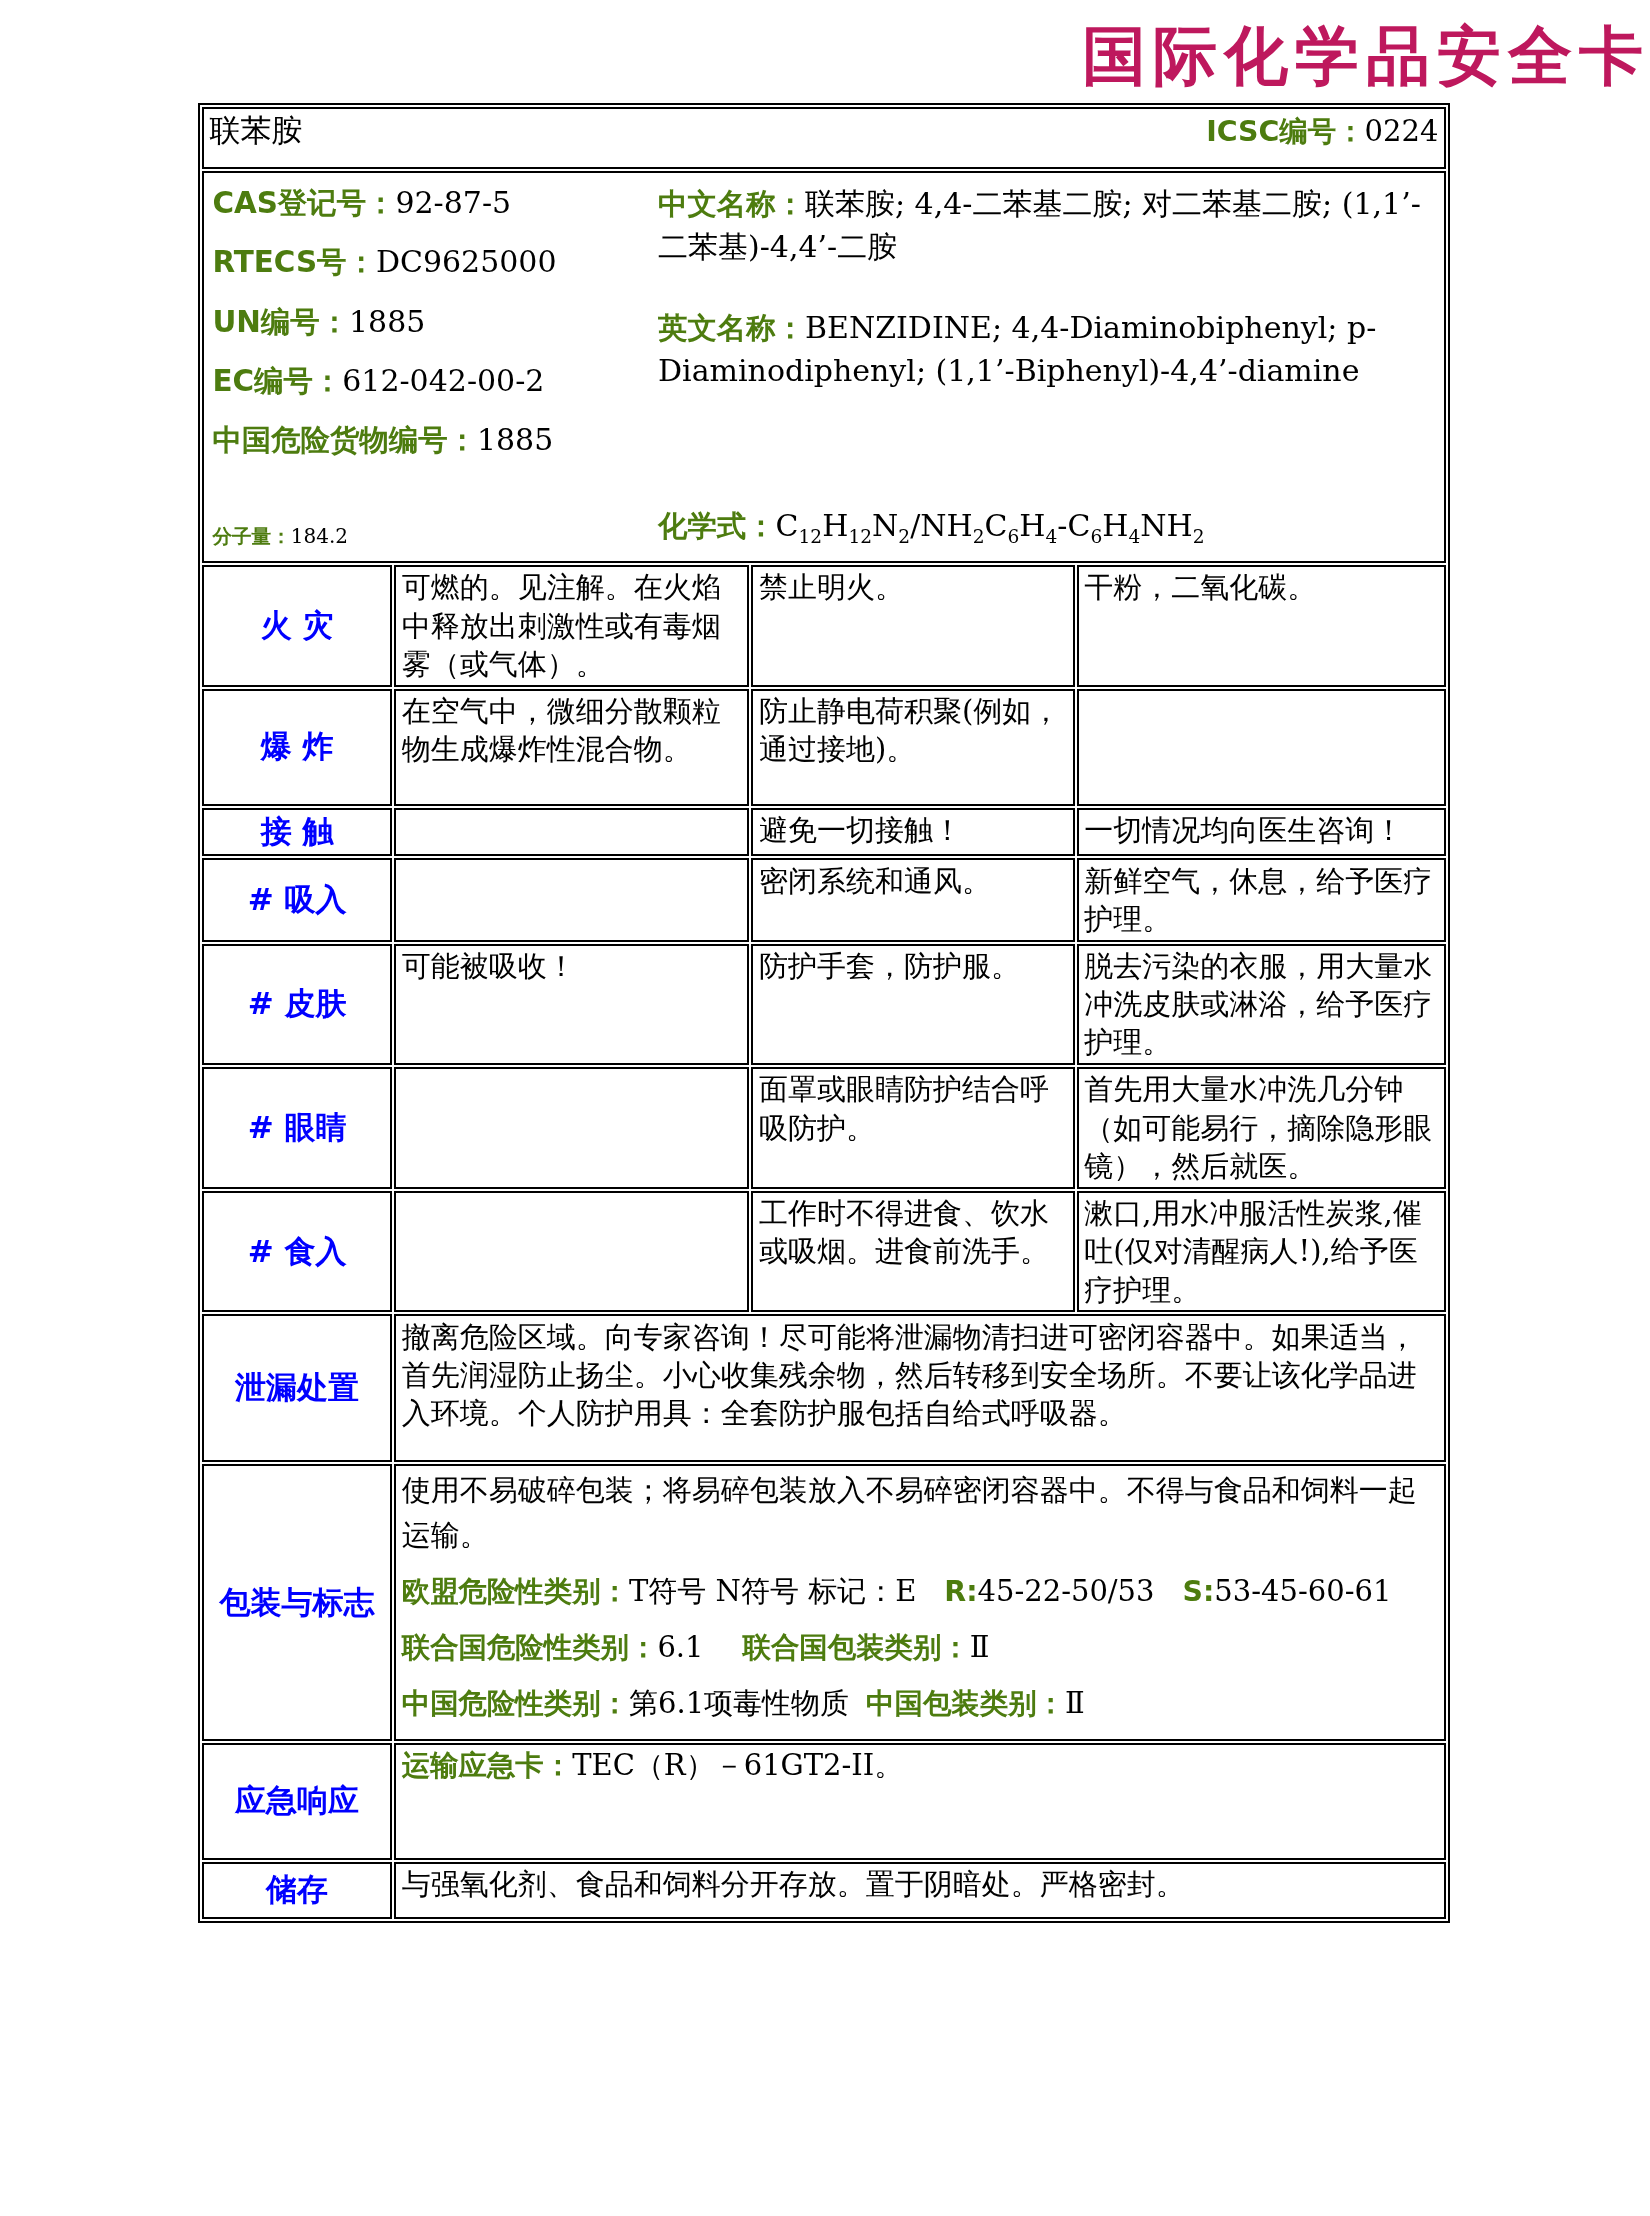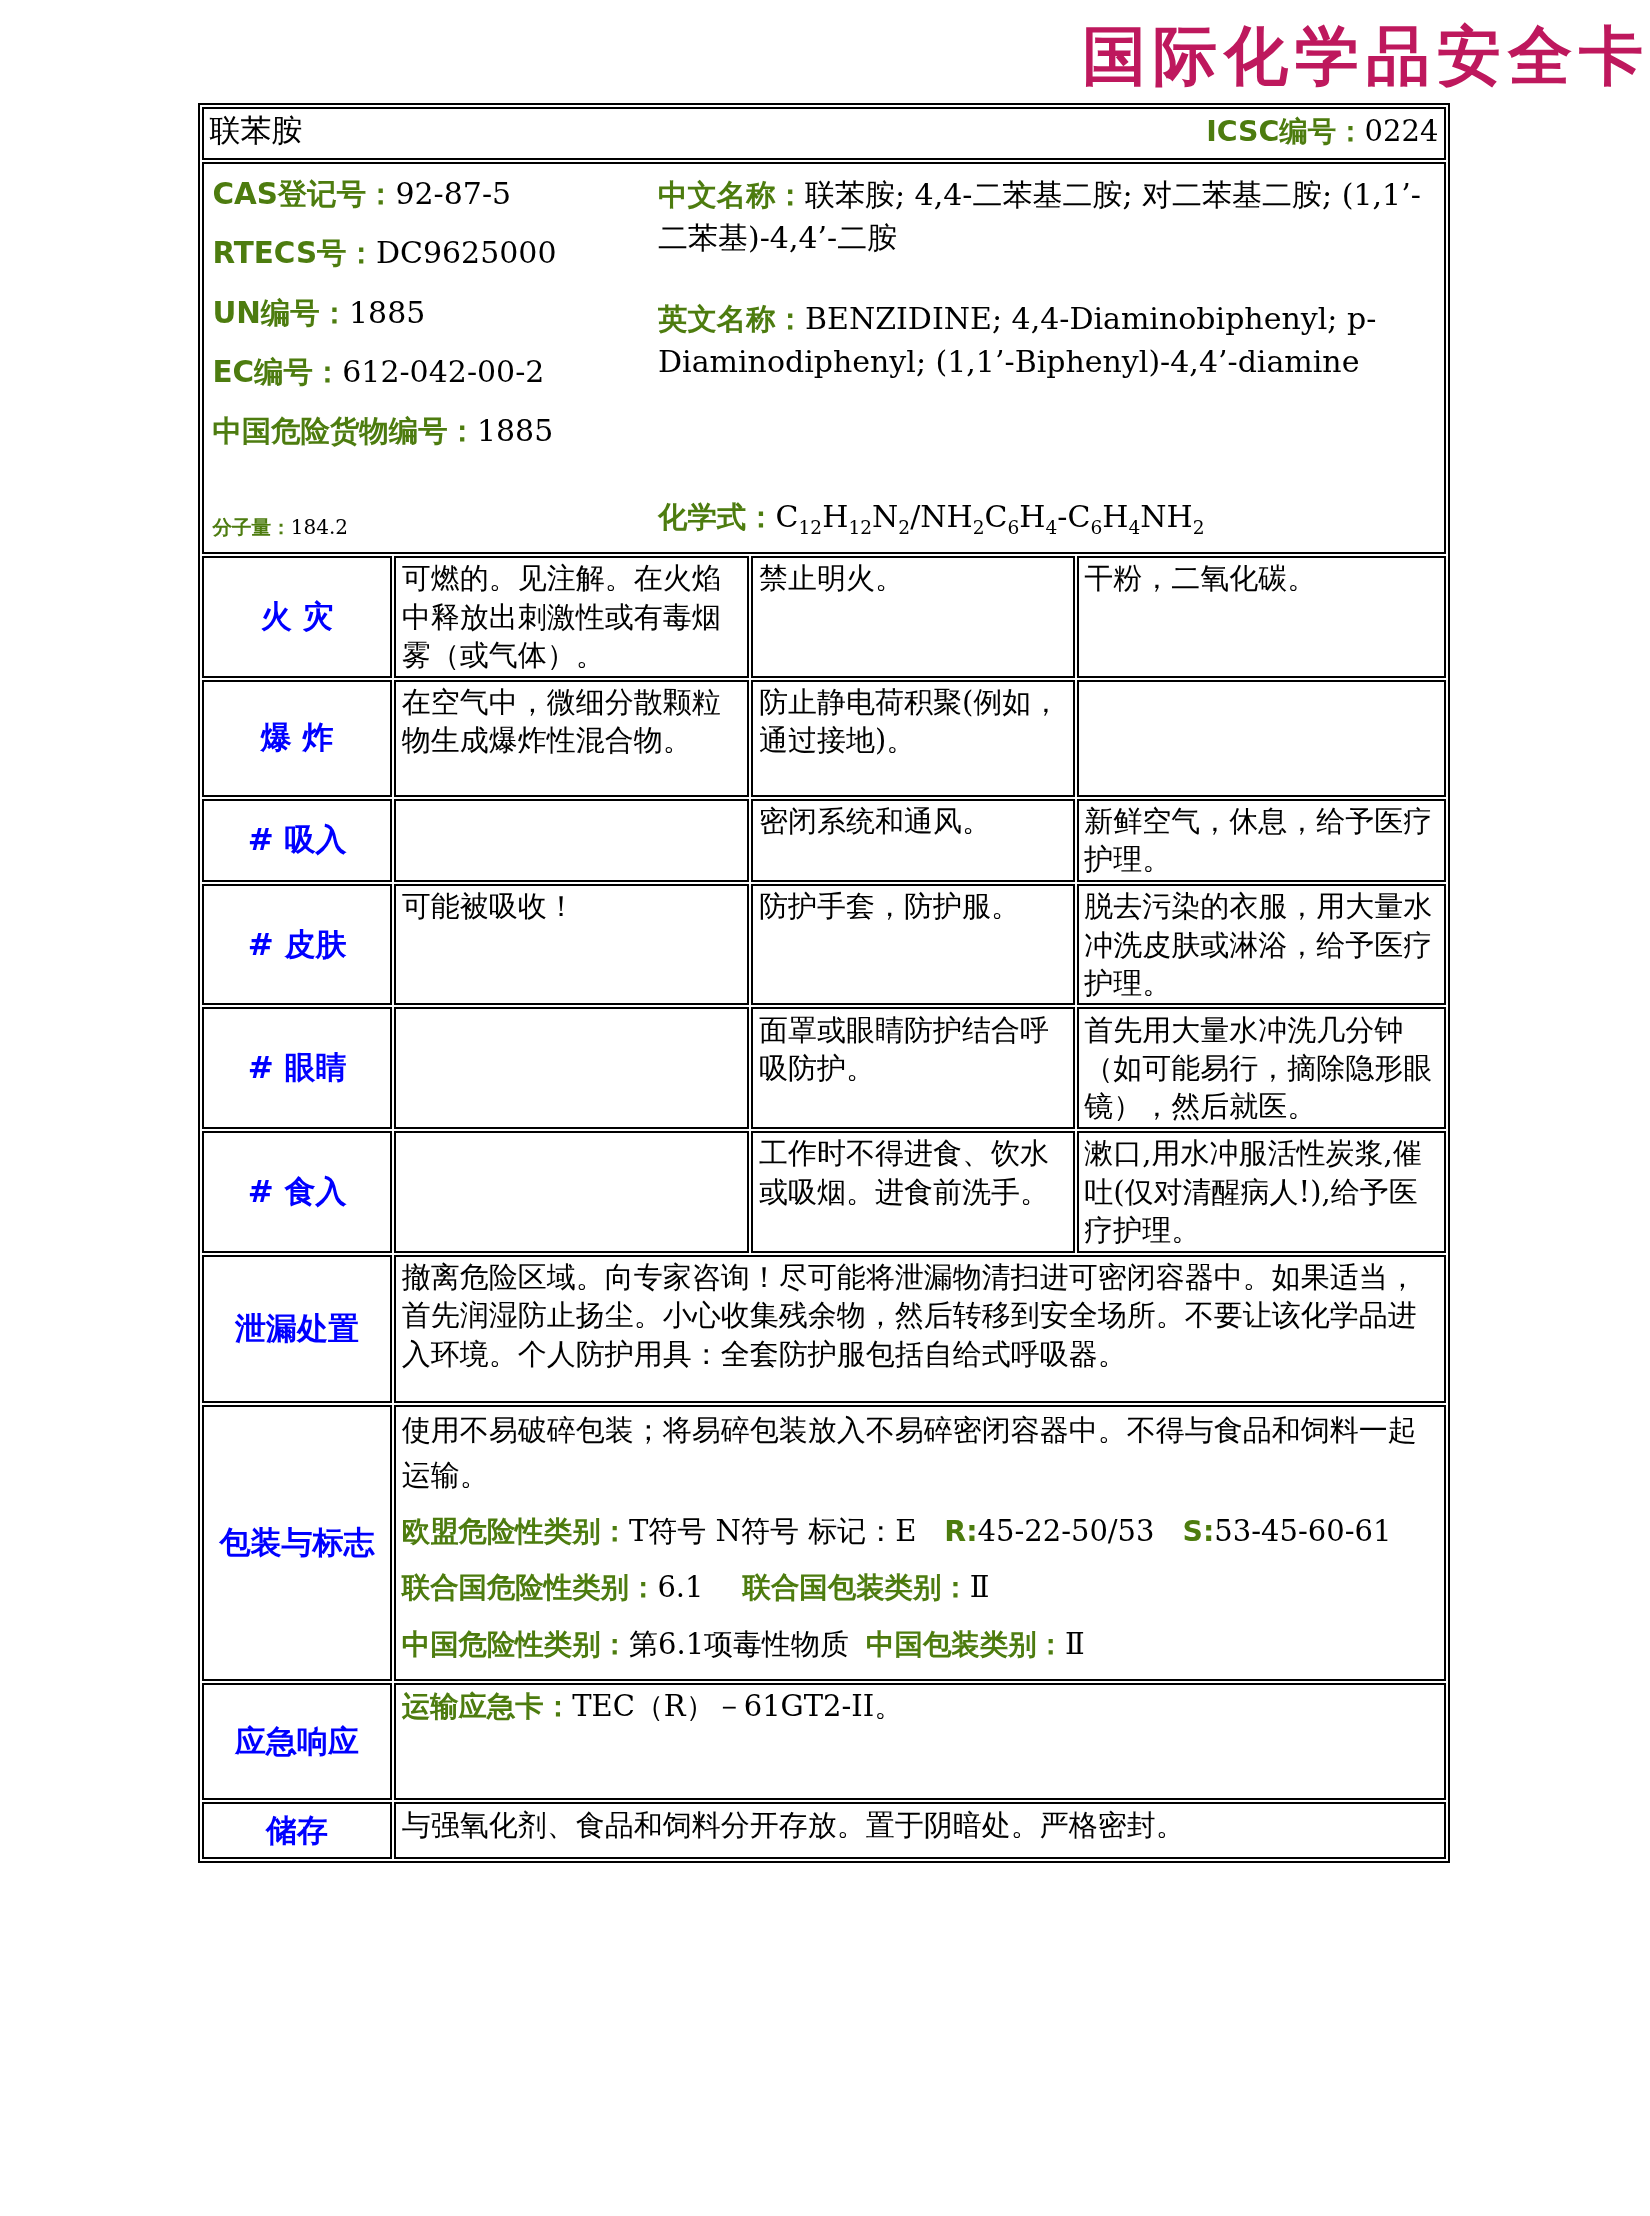--- a/index.html
+++ b/index.html
@@ -62,21 +62,21 @@
 
 <table class="card">
   <colgroup>
     <col style="width:190px">
       <col style="width:355px">
       <col style="width:323px">
       <col style="width:369px">
   </colgroup>
 
   <tbody>
-      <tr style="height:53px">
+      <tr style="height:62px">
     <td colspan="4">
       <div class="name-row">
         <span class="chem-name val">联苯胺</span>
         <span class="icsc">
           <span class="bl">ICSC编号：</span><span class="val">0224</span>
         </span>
       </div>
     </td>
   </tr>
 
@@ -114,20 +114,26 @@
     <td class="val">干粉，二氧化碳。</td>
   </tr>
 
   <tr style="height:117px">
     <td class="rowlabel">爆 炸</td>
     <td class="val">在空气中，微细分散颗粒物生成爆炸性混合物。</td>
     <td class="val">防止静电荷积聚(例如，通过接地)。</td>
     <td class="val"></td>
   </tr>
 
+  <tr style="height:45px">
+    <td class="rowlabel">接 触</td>
+    <td class="val"></td>
+    <td class="val">避免一切接触！</td>
+    <td class="val">一切情况均向医生咨询！</td>
+  </tr>
 
   <tr style="height:78px">
     <td class="rowlabel"># 吸入</td>
     <td class="val"></td>
     <td class="val">密闭系统和通风。</td>
     <td class="val">新鲜空气，休息，给予医疗护理。</td>
   </tr>
 
   <tr style="height:113px">
     <td class="rowlabel"># 皮肤</td>

